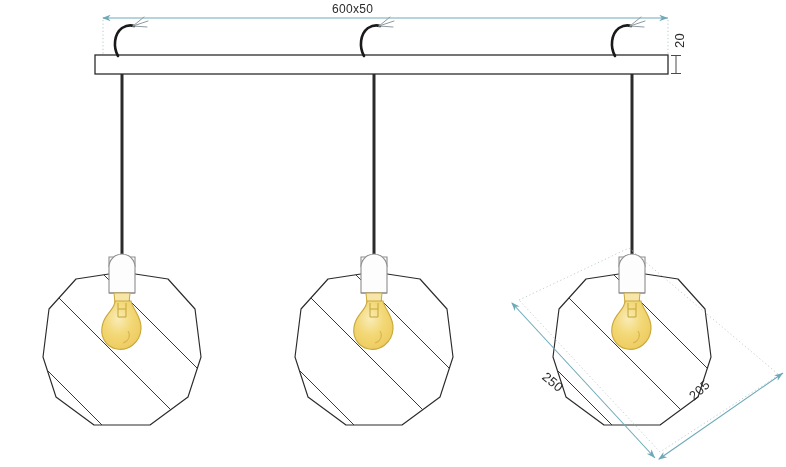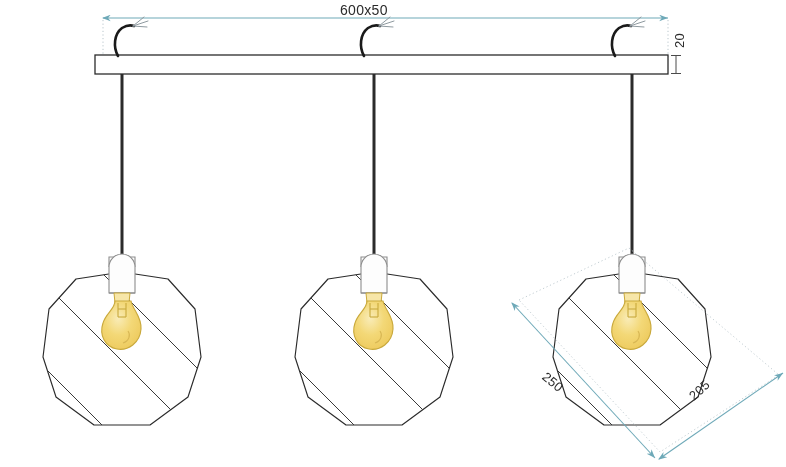--- a/index.html
+++ b/index.html
@@ -8,21 +8,21 @@
   #stage{position:relative;width:786px;height:467px;background:#fff;}
   svg#drawing{position:absolute;left:0;top:0;width:786px;height:467px;display:block;}
   .dimlabel{
     position:absolute;
     font-family:"Liberation Sans",sans-serif;
     font-size:13px;
     color:#2b2b2b;
     white-space:nowrap;
     letter-spacing:0.3px;
   }
-  #label-600x50{left:340px;top:2px;font-size:14px;}
+  #label-600x50{left:332px;top:2px;font-size:12px;}
   #label-20{left:672px;top:48px;
             transform:rotate(-90deg);transform-origin:left top;}
   #label-250{left:549px;top:369px;
              transform:rotate(40deg);transform-origin:left top;}
   #label-205{left:686px;top:392px;
              transform:rotate(-42deg);transform-origin:left top;}
 </style>
 </head>
 <body>
 

